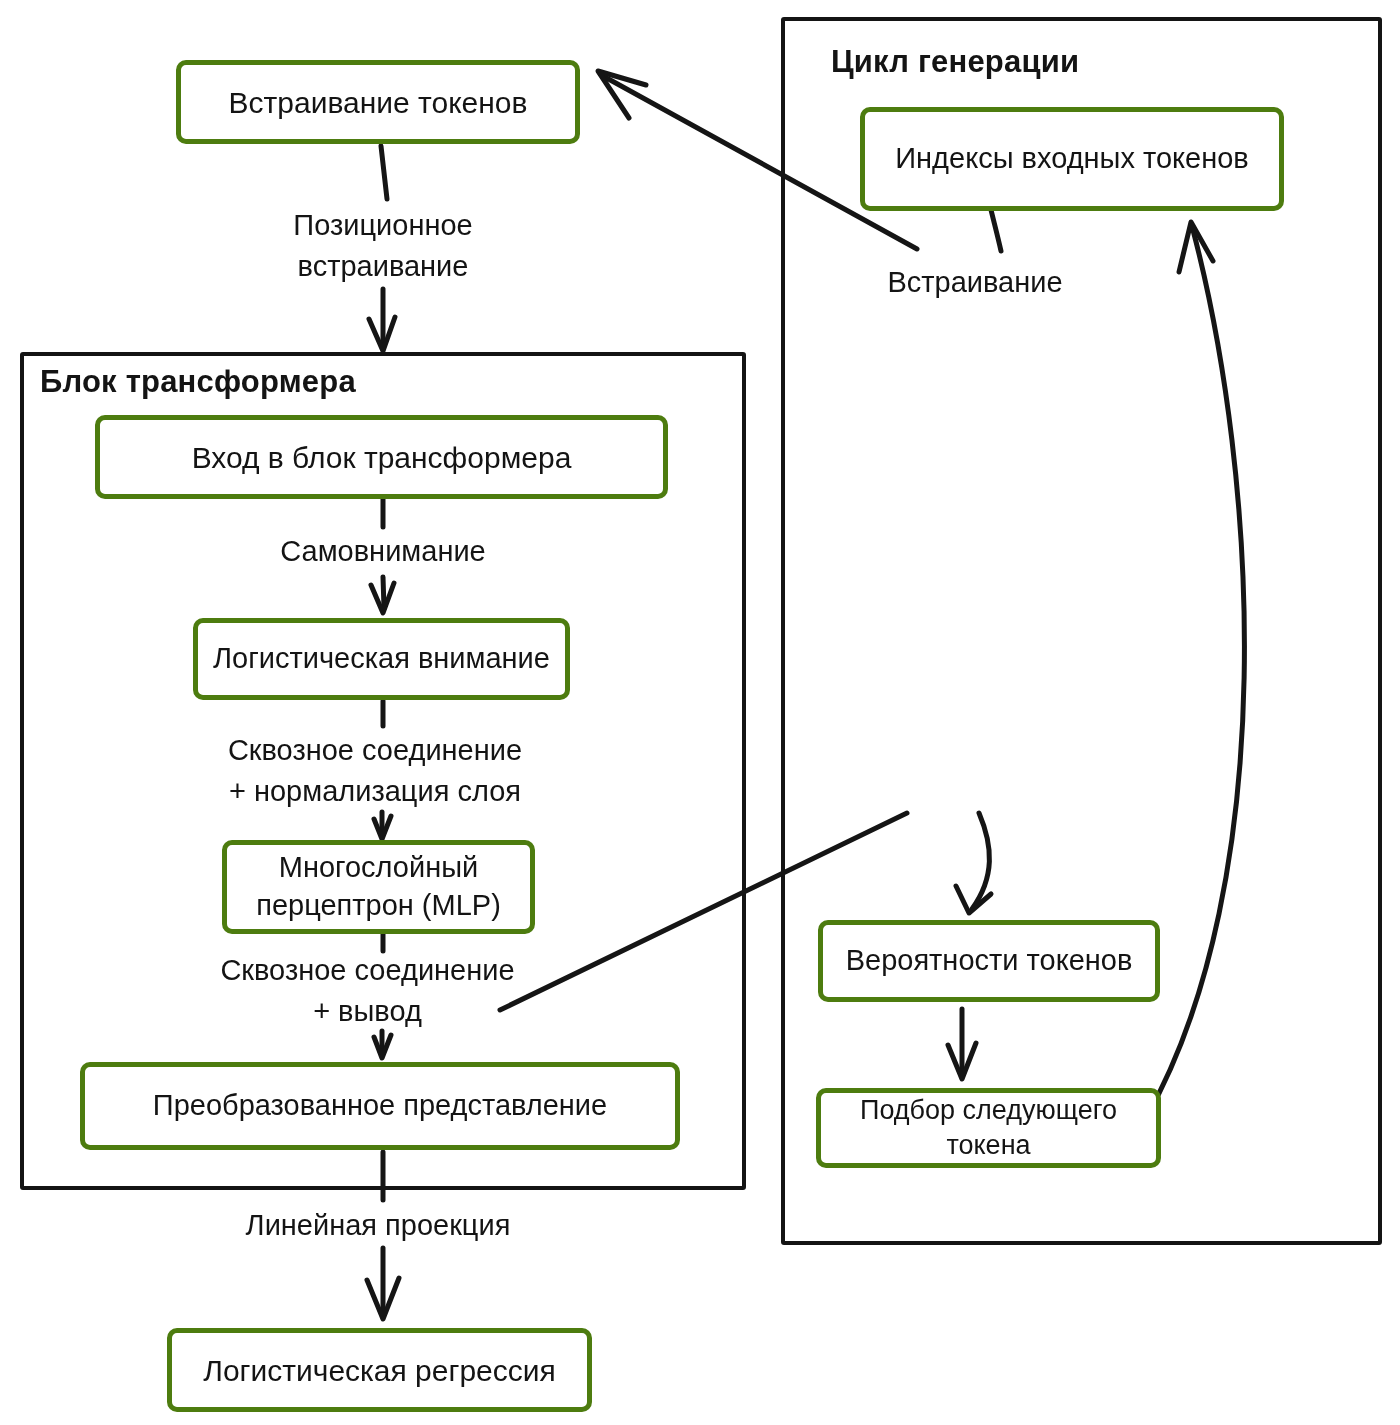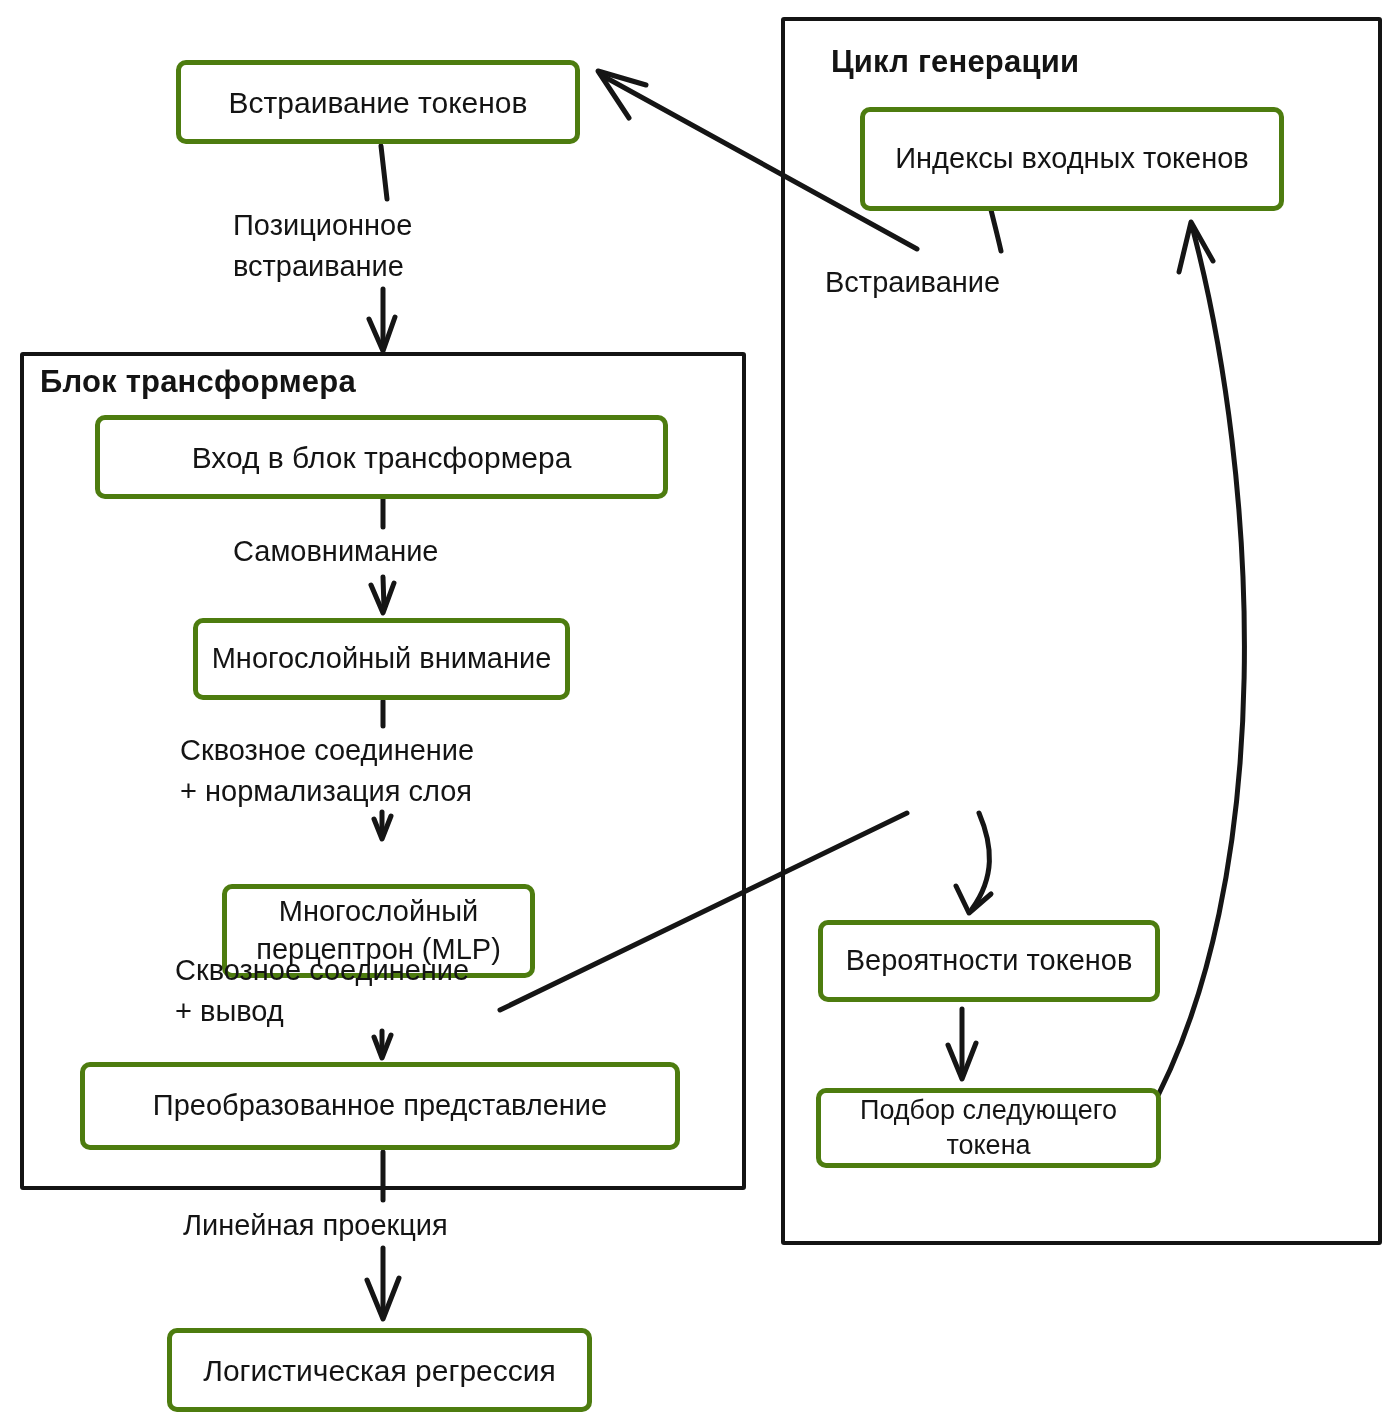--- a/index.html
+++ b/index.html
@@ -52,21 +52,21 @@
     align-items: center;
     justify-content: center;
     text-align: center;
     font-size: 29px;
     z-index: 2;
     line-height: 1.3;
     white-space: pre-line;
   }
   .flow-label {
     position: absolute;
-    text-align: left;
+    text-align: center;
     font-size: 29px;
     line-height: 1.4;
     z-index: 2;
     white-space: pre-line;
     background: transparent;
   }
 </style>
 </head>
 <body>
 
@@ -124,26 +124,26 @@
 
   <div class="node" style="left:176px; top:60px; width:404px; height:84px; font-size:30px;">Встраивание токенов</div>
 
   <div class="flow-label" style="left:233px; top:205px; width:300px;">Позиционное
 встраивание</div>
 
   <div class="node" style="left:95px; top:415px; width:573px; height:84px; font-size:30px;">Вход в блок трансформера</div>
 
   <div class="flow-label" style="left:233px; top:531px; width:300px;">Самовнимание</div>
 
-  <div class="node" style="left:193px; top:618px; width:377px; height:82px;">Многослойный внимание</div>
+  <div class="node" style="left:193px; top:618px; width:377px; height:82px;">Логистическая внимание</div>
 
   <div class="flow-label" style="left:180px; top:730px; width:390px;">Сквозное соединение
 + нормализация слоя</div>
 
-  <div class="node" style="left:222px; top:840px; width:313px; height:94px;margin-top:44px;">Многослойный
+  <div class="node" style="left:222px; top:840px; width:313px; height:94px;">Многослойный
 перцептрон (MLP)</div>
 
   <div class="flow-label" style="left:175px; top:950px; width:385px;">Сквозное соединение
 + вывод</div>
 
   <div class="node" style="left:80px; top:1062px; width:600px; height:88px;">Преобразованное представление</div>
 
   <div class="flow-label" style="left:183px; top:1205px; width:390px;">Линейная проекция</div>
 
   <div class="node" style="left:167px; top:1328px; width:425px; height:84px; font-size:30px;">Логистическая регрессия</div>

